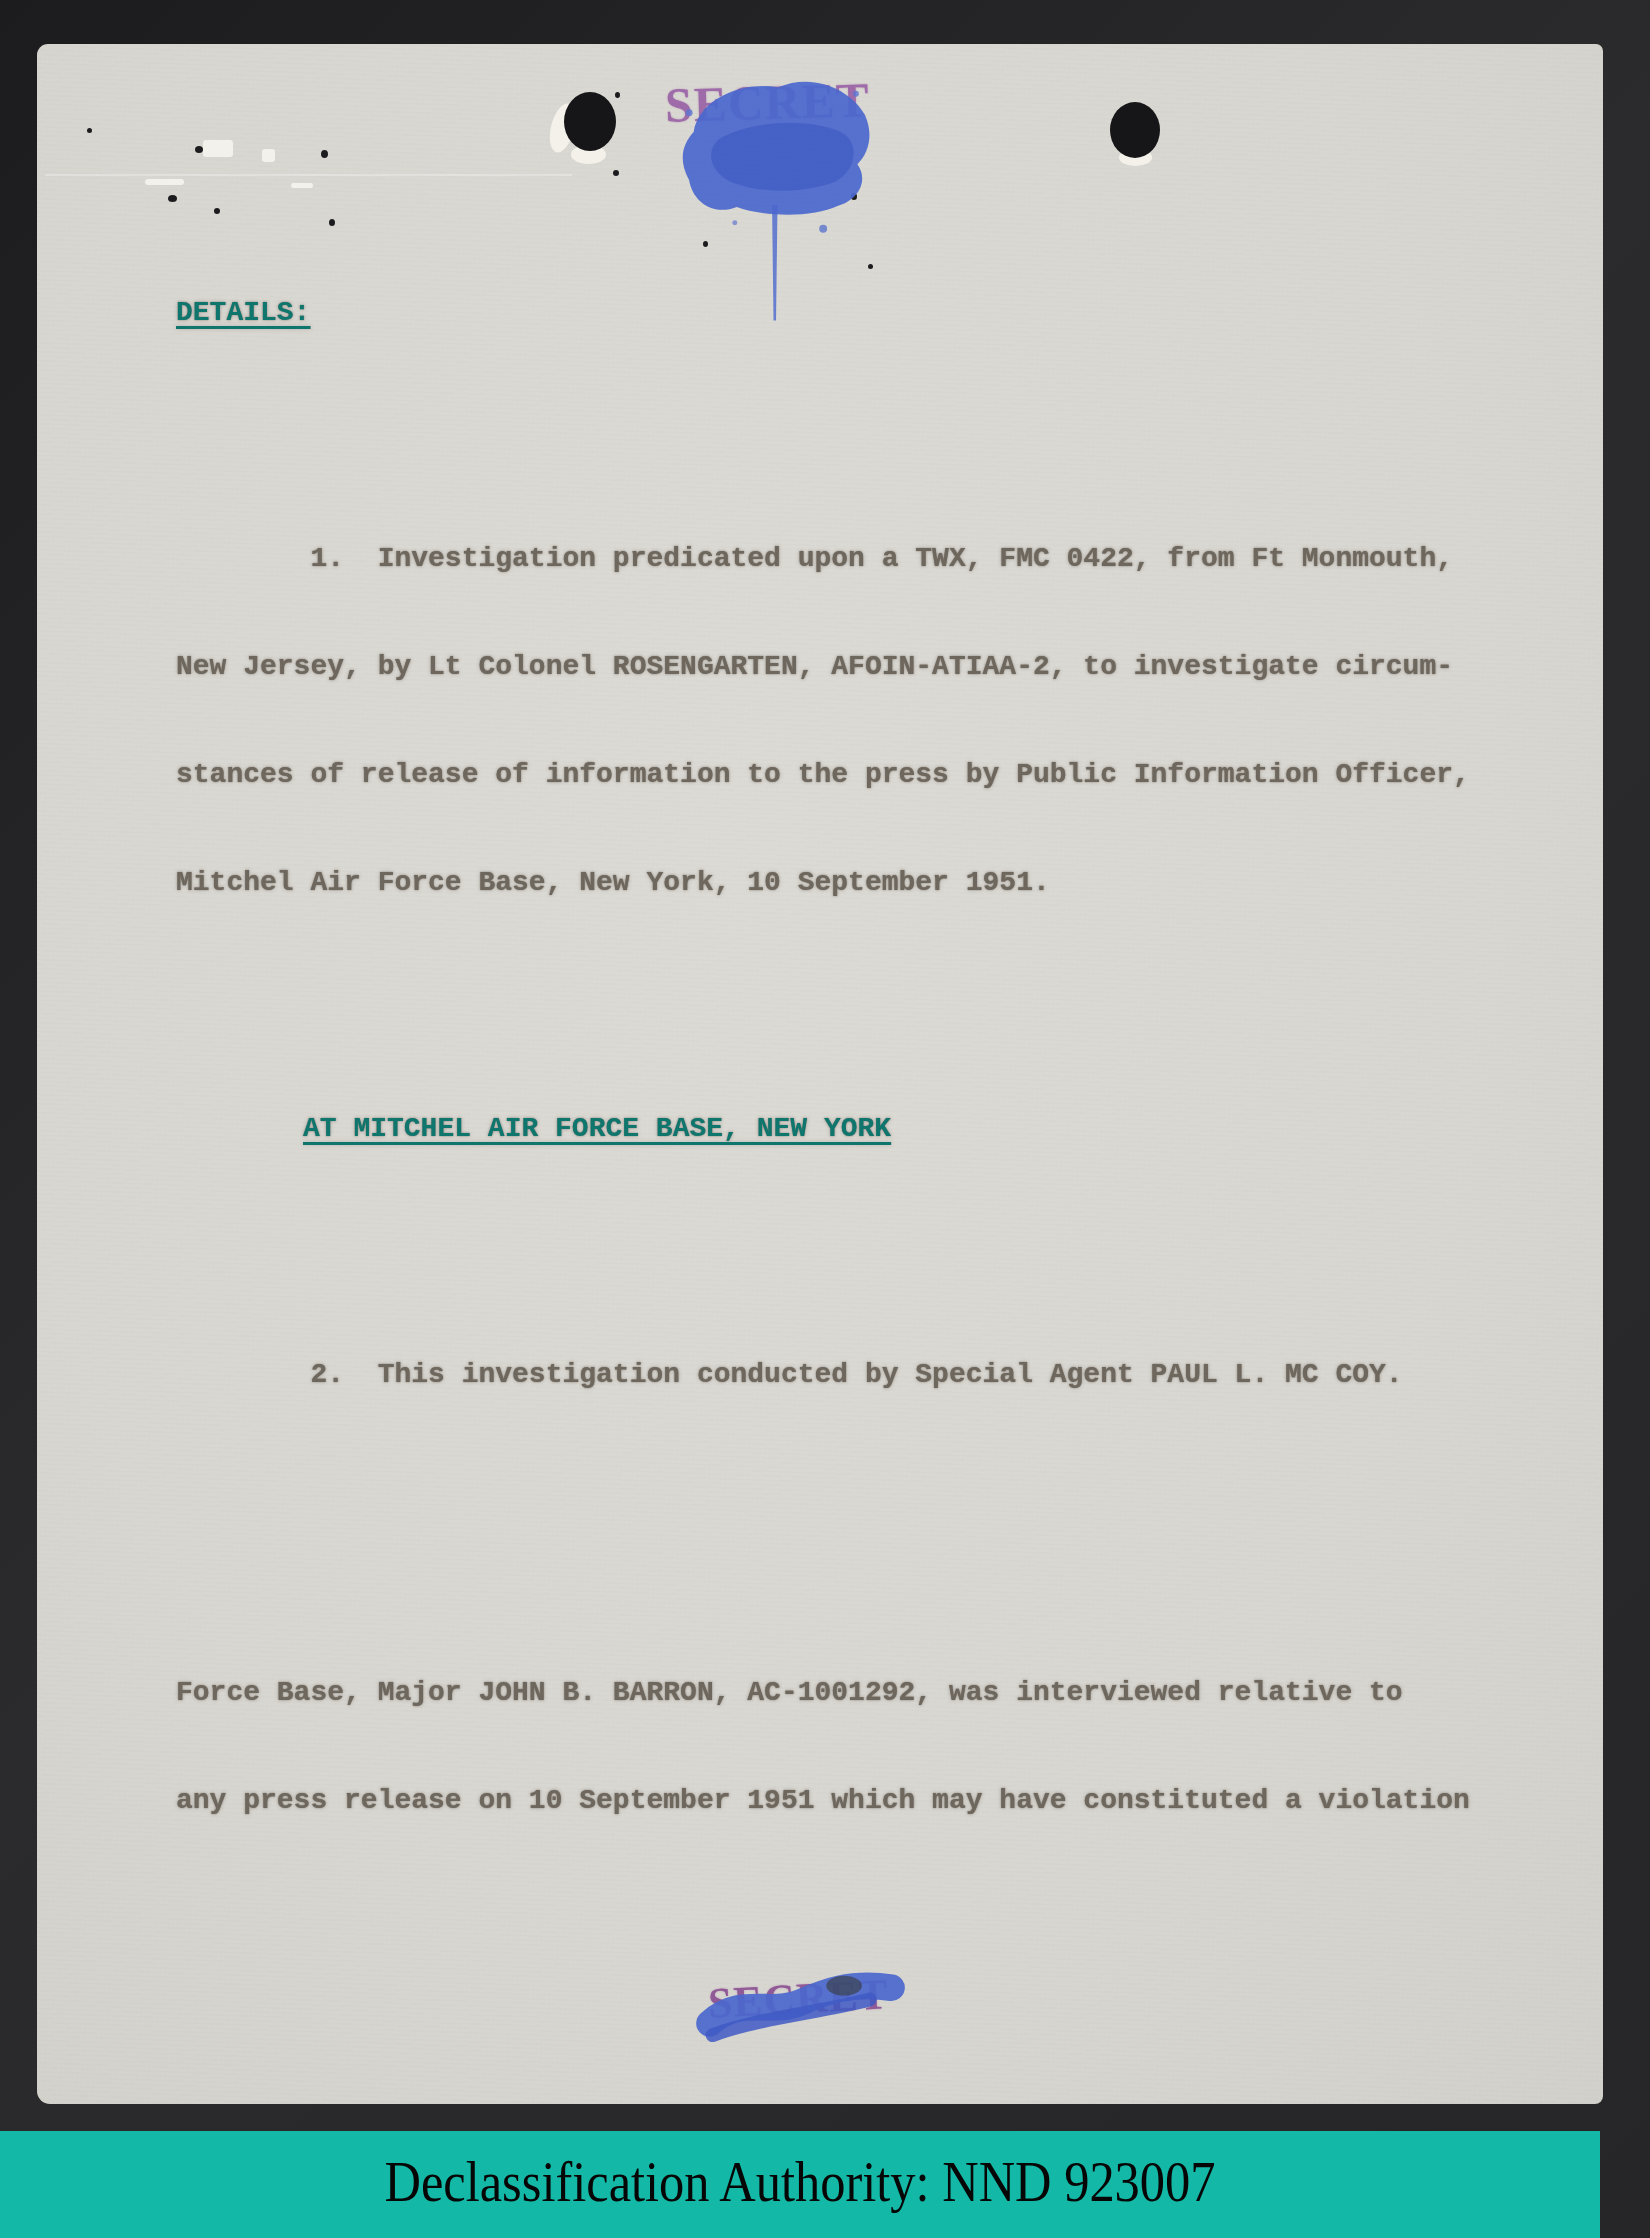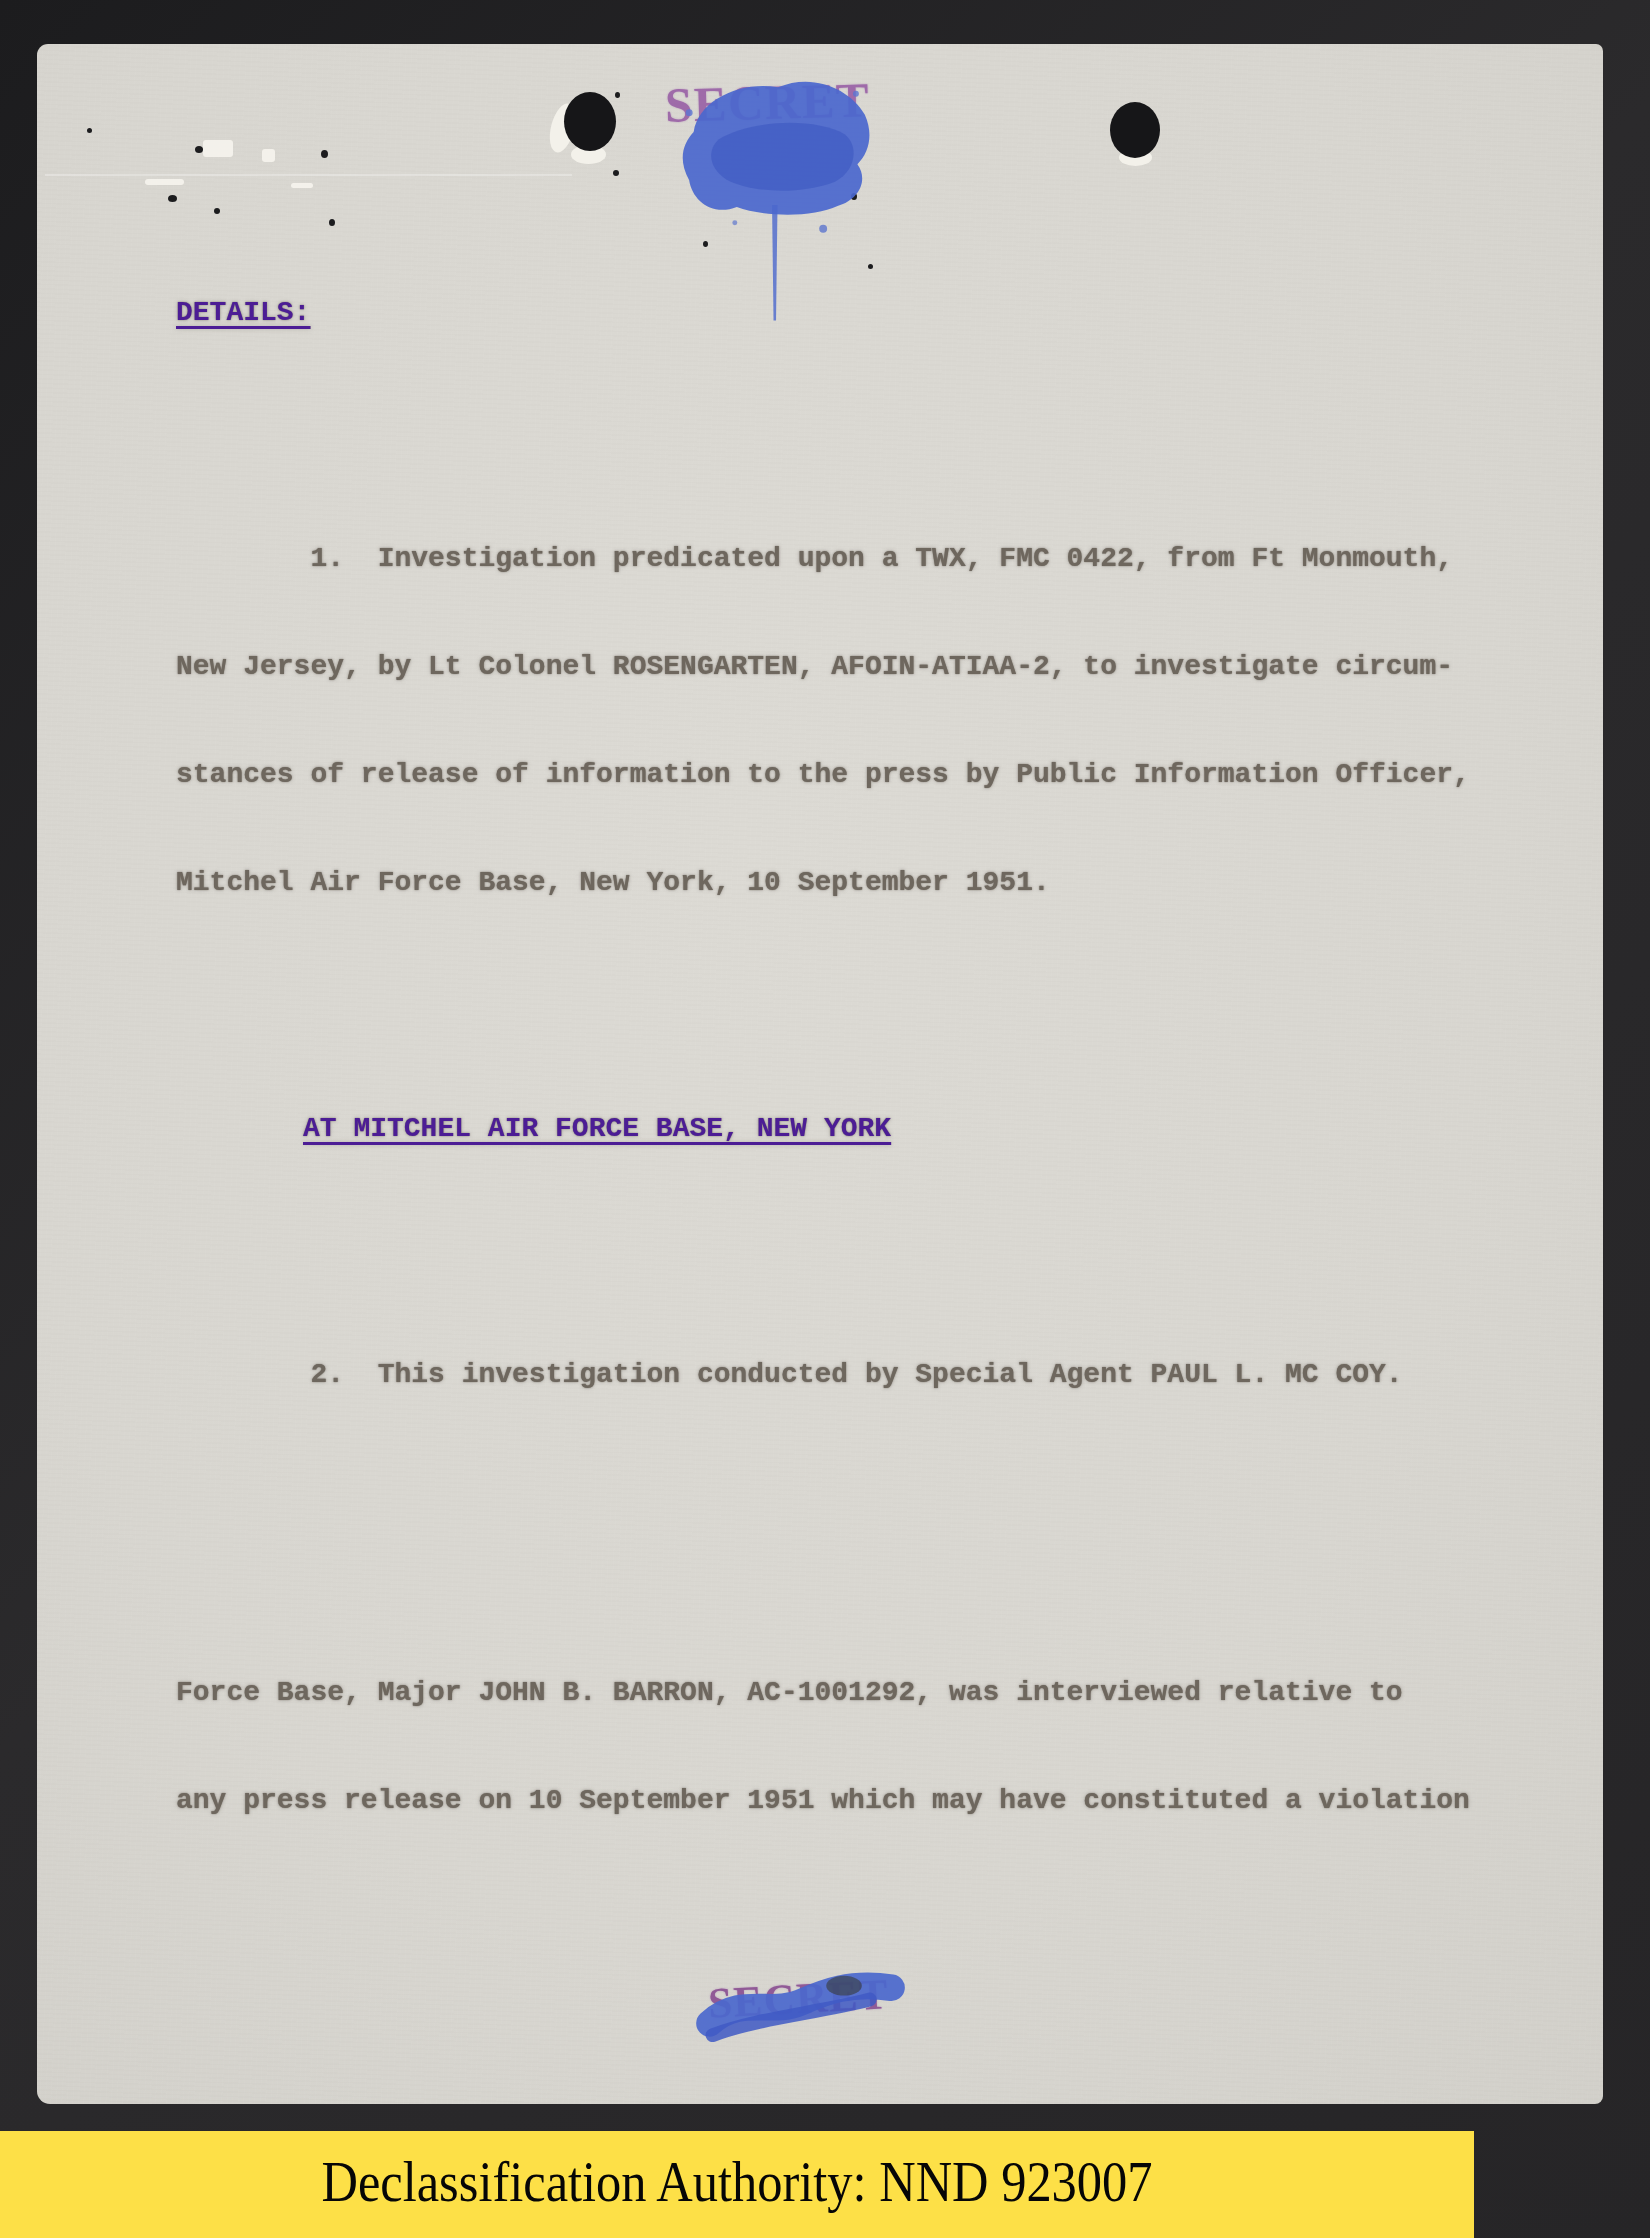--- a/index.html
+++ b/index.html
@@ -25,42 +25,42 @@
     position:absolute;left:176px;top:223px;width:1391px;
     font-family:"Liberation Mono","DejaVu Sans Mono",monospace;
     font-size:28px;font-weight:bold;line-height:36px;white-space:pre;
     color:#6e675e;
     text-shadow:0 0 1.5px rgba(104,97,88,.85),0 0 4px rgba(104,97,88,.30);
   }
   .block{margin-top:30px;}
   .block:first-child{margin-top:0;}
   .tline{height:36px;}
   .ul{text-decoration:underline;text-decoration-thickness:2.5px;text-underline-offset:5.5px;}
-  .head{color:#4c1d95;}
+  .head{color:#0f766e;}
   .indent-head{padding-left:127px;}
   
   .stamp{
     position:absolute;font-family:"Liberation Serif",serif;font-weight:bold;
     color:#9a62a6;letter-spacing:1.5px;white-space:nowrap;
     text-shadow:0 0 2px rgba(150,95,165,.55);
   }
   .stamp-top{left:665px;top:74px;font-size:49px;transform:rotate(-1.5deg);opacity:.92;}
   .stamp-bottom{left:708px;top:1974px;font-size:43px;transform:rotate(-3deg);color:#8d5494;opacity:.95;}
   .ink{position:absolute;}
   
   .hole{position:absolute;border-radius:50%;background:#161618;}
   .hole1{left:564px;top:92px;width:52px;height:59px;}
   .hole2{left:1110px;top:102px;width:50px;height:56px;}
   .tear{position:absolute;background:#f3f1ea;border-radius:50%;}
   .speck{position:absolute;border-radius:50%;background:#1c1c1e;}
   .scratch{position:absolute;background:rgba(248,246,240,.85);border-radius:3px;}
   .crease{position:absolute;left:45px;top:174px;width:527px;height:1.5px;background:rgba(255,255,255,.28);}
   
   .footer-band{
-    position:absolute;left:0;top:2131px;width:1474px;height:108px;background:#fde047;
+    position:absolute;left:0;top:2131px;width:1600px;height:108px;background:#14b8a6;
   }
   .footer-text{
     width:100%;text-align:center;line-height:102px;
     font-family:"Liberation Serif",serif;font-size:58px;color:#060606;
     transform:scaleX(.87);transform-origin:50% 50%;
   }
 </style>
 </head>
 <body>
 

